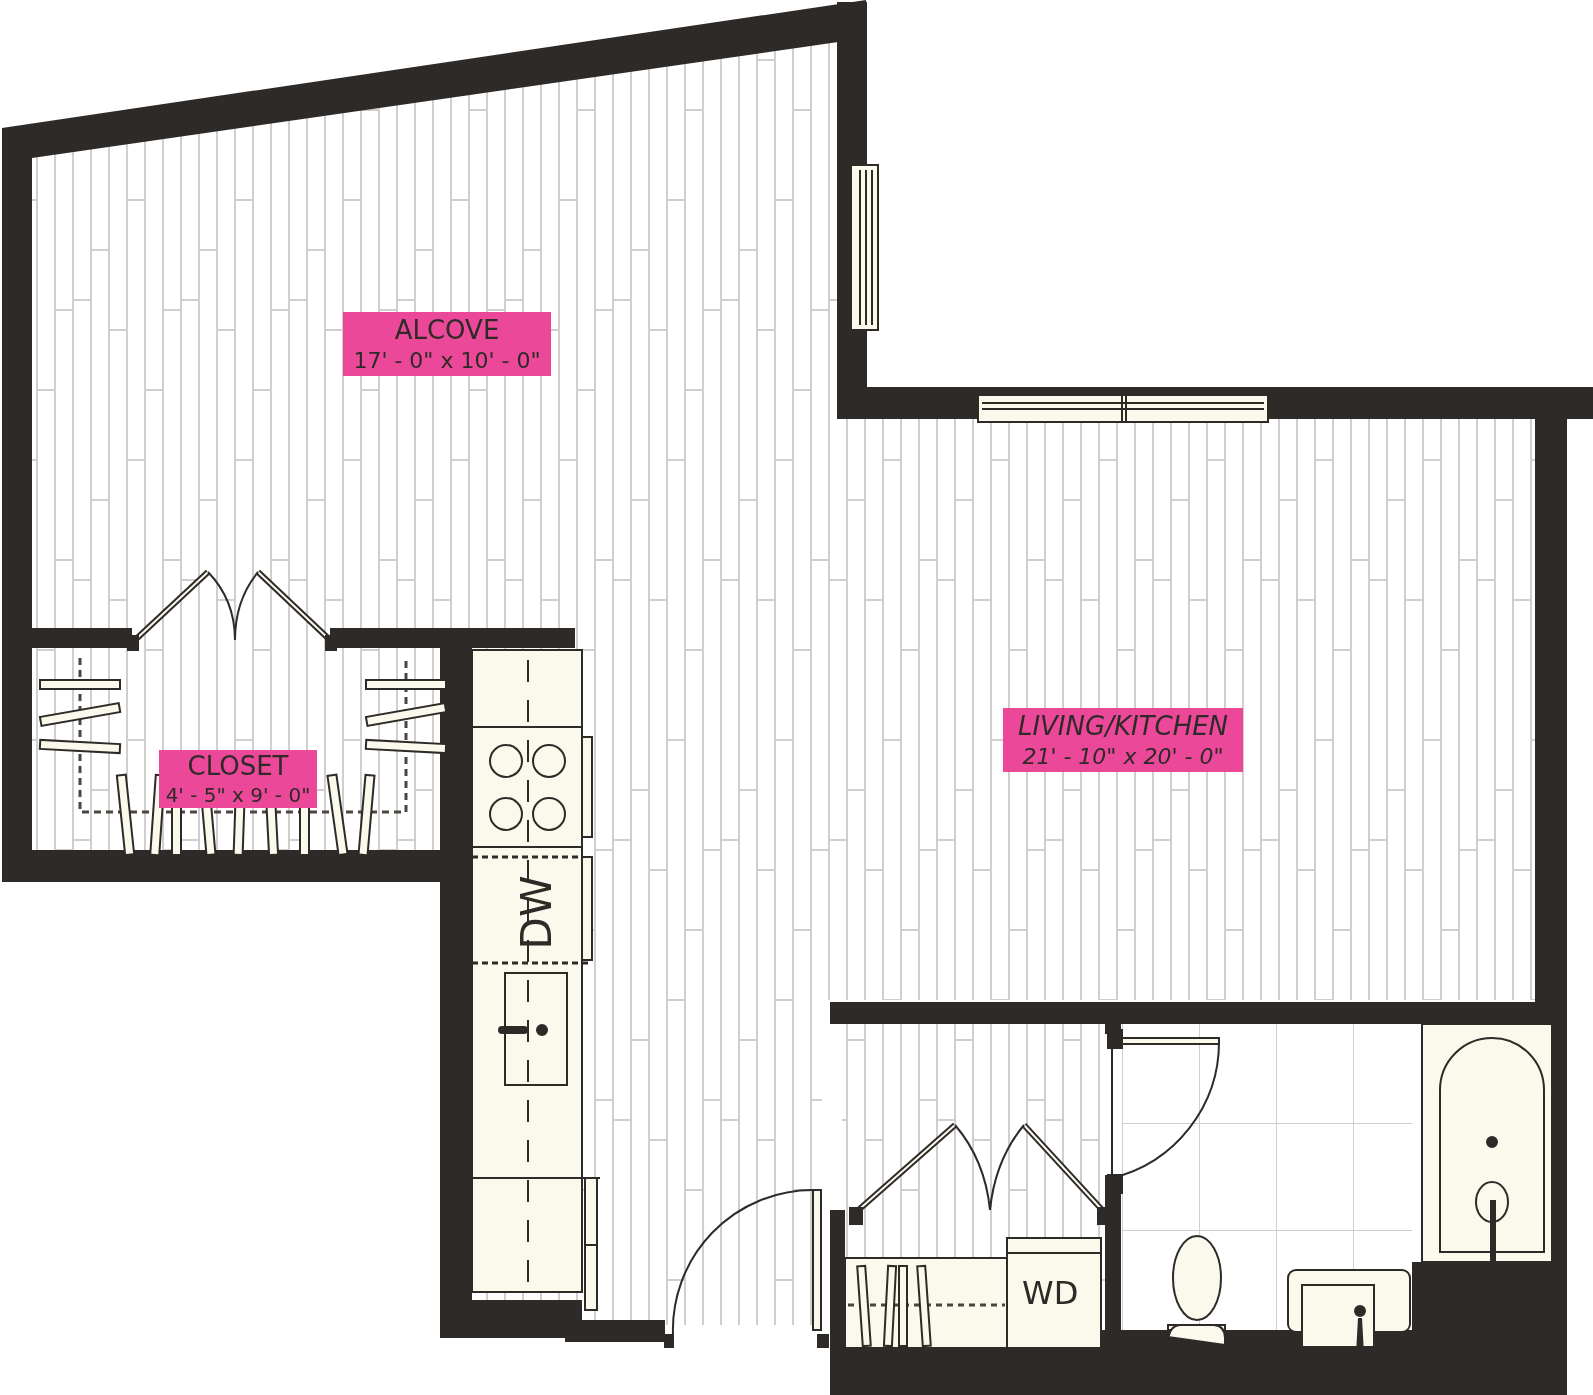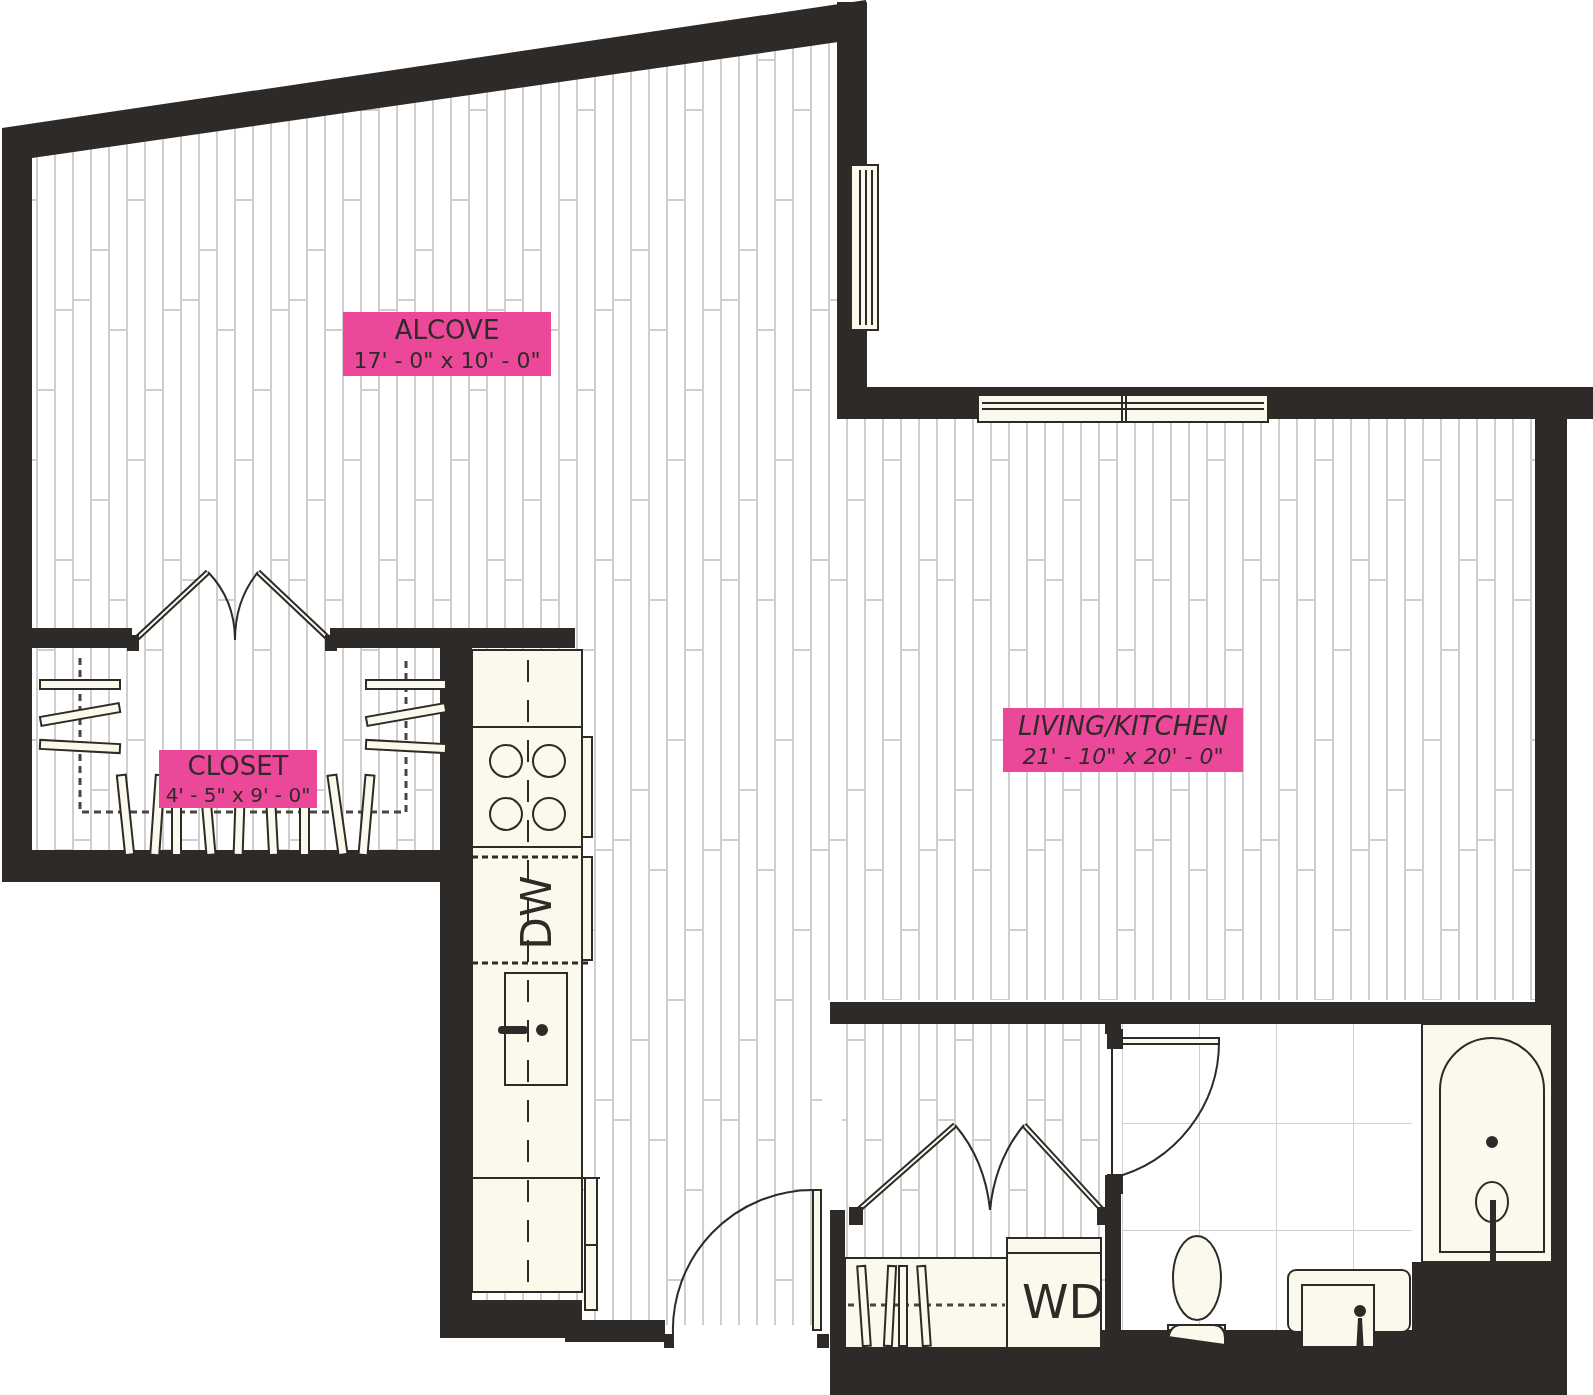--- a/index.html
+++ b/index.html
@@ -16,21 +16,21 @@
   }
   .room-label .name { font-size: 26px; letter-spacing: 0px; }
   .room-label .dims { font-size: 22px; }
   .fixture-label {
     position: absolute;
     color: #2e2a27;
     font-family: "DejaVu Sans", sans-serif;
     font-size: 40px;
   }
   .dw { left: 500px; top: 888px; transform: rotate(-90deg); transform-origin: center; font-size: 42px; }
-  .wd { left: 1022px; top: 1274px; font-size: 47px; }
+  .wd { left: 1022px; top: 1274px; font-size: 32px; }
 </style>
 </head>
 <body>
 
 <svg id="plan" viewBox="0 0 1593 1395" xmlns="http://www.w3.org/2000/svg">
   <defs>
     <pattern id="planks" patternUnits="userSpaceOnUse" width="108" height="540">
       <rect width="108" height="540" fill="#ffffff"></rect>
       <g stroke="#cfcfcf" stroke-width="2">
         <line x1="1" y1="0" x2="1" y2="540"></line>

